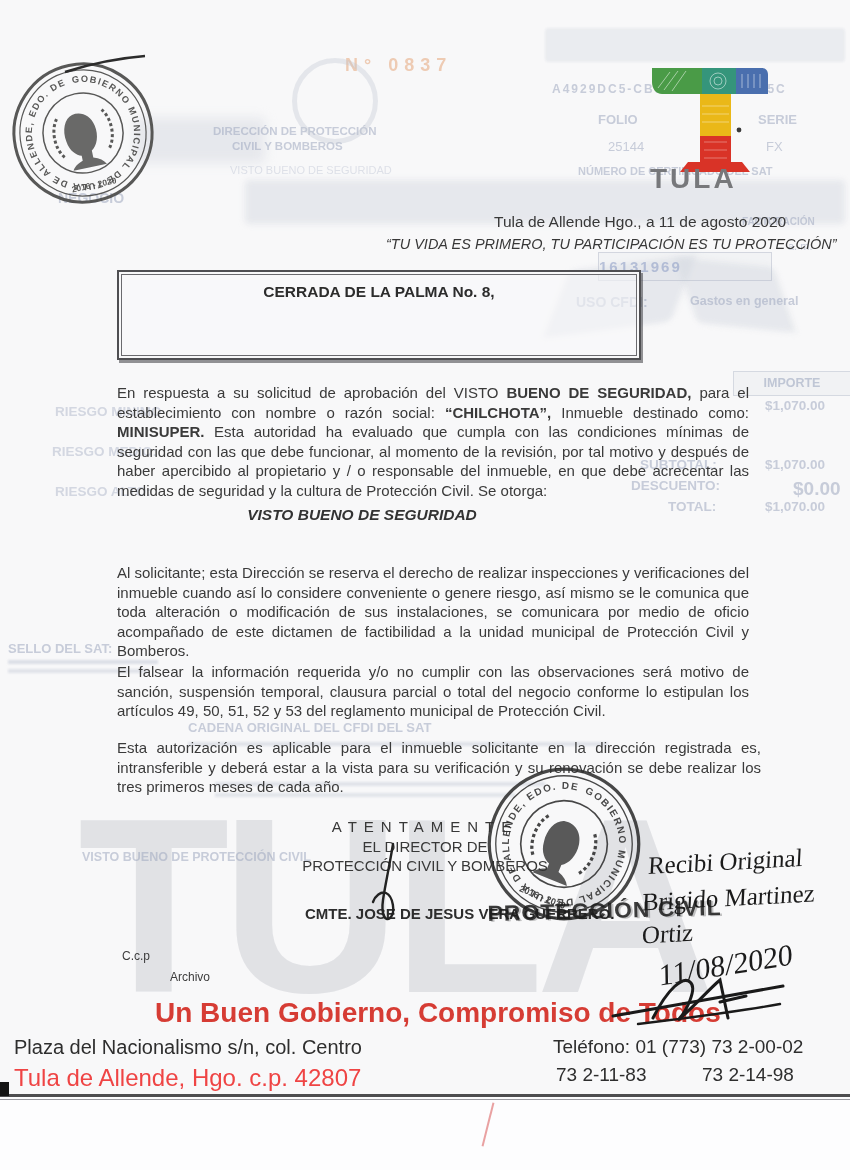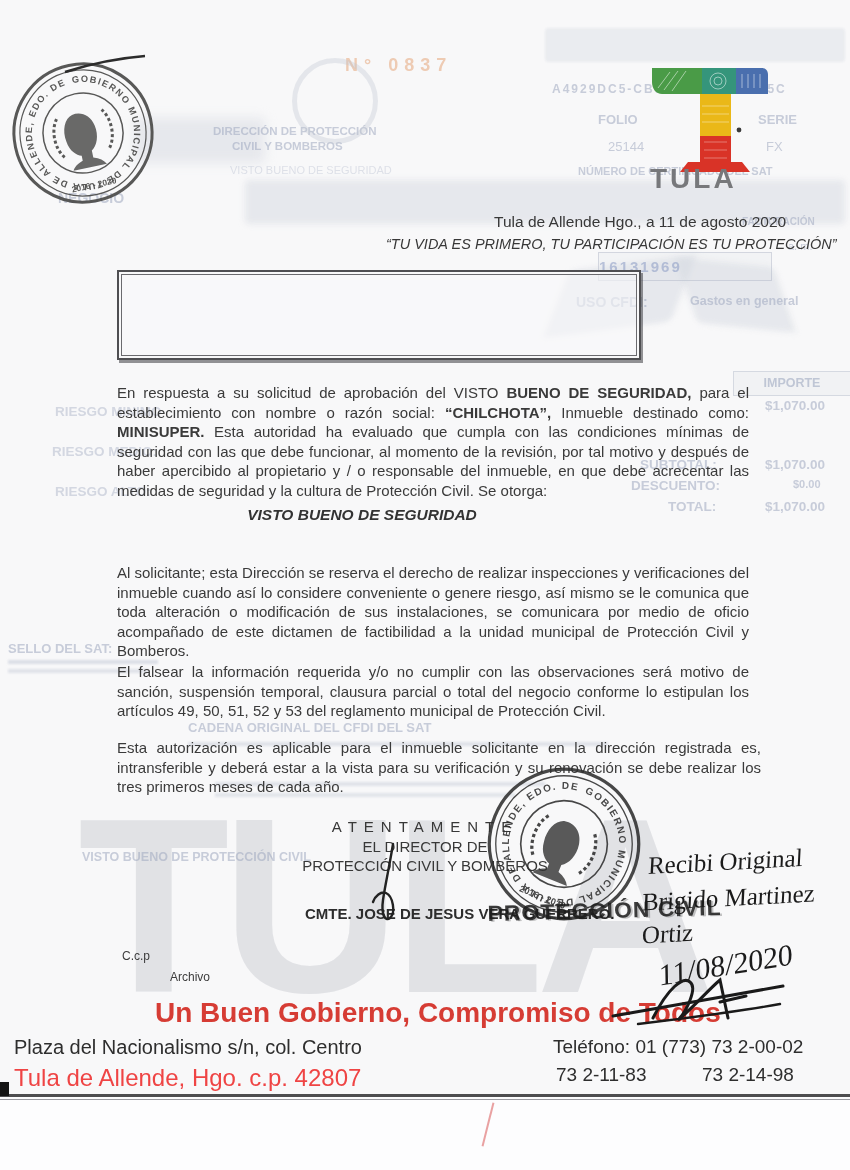--- a/index.html
+++ b/index.html
@@ -53,21 +53,21 @@
 </div>
 <div class="abs bleed bleed-b" style="left:576px;top:294px;font-size:14px;">USO CFDI:</div>
 <div class="abs bleed" style="left:690px;top:294px;font-size:12.5px;font-weight:bold;">Gastos en general</div>
 <div class="abs" style="left:733px;top:371px;width:116px;height:23px;border:1px solid rgba(172,180,198,0.4);background:rgba(218,223,232,0.25);z-index:1;">
   <span style="display:block;text-align:center;font-size:12.5px;line-height:23px;color:rgba(158,168,192,0.6);font-weight:bold;">IMPORTE</span>
 </div>
 <div class="abs bleed bleed-b" style="left:765px;top:398px;font-size:13.5px;">$1,070.00</div>
 <div class="abs bleed bleed-b" style="left:640px;top:457px;font-size:13.5px;">SUBTOTAL:</div>
 <div class="abs bleed bleed-b" style="left:765px;top:457px;font-size:13.5px;">$1,070.00</div>
 <div class="abs bleed bleed-b" style="left:631px;top:478px;font-size:13.5px;">DESCUENTO:</div>
-<div class="abs bleed bleed-b" style="left:793px;top:478px;font-size:11px;">$0.00</div>
+<div class="abs bleed bleed-b" style="left:793px;top:478px;font-size:19px;">$0.00</div>
 <div class="abs bleed bleed-b" style="left:668px;top:499px;font-size:13.5px;">TOTAL:</div>
 <div class="abs bleed bleed-b" style="left:765px;top:499px;font-size:13.5px;">$1,070.00</div>
 <div class="abs bleed bleed-b" style="left:55px;top:404px;font-size:13.5px;opacity:.75;">RIESGO MINIMO</div>
 <div class="abs bleed bleed-b" style="left:52px;top:444px;font-size:13.5px;opacity:.75;">RIESGO MEDIO:</div>
 <div class="abs bleed bleed-b" style="left:55px;top:484px;font-size:13.5px;opacity:.75;">RIESGO ALTO:</div>
 <div class="abs bleed bleed-b" style="left:8px;top:641px;font-size:13px;">SELLO DEL SAT:</div>
 <div class="abs" style="left:8px;top:660px;width:150px;height:4px;background:rgba(170,178,198,0.35);filter:blur(1px);"></div>
 <div class="abs" style="left:8px;top:669px;width:140px;height:4px;background:rgba(170,178,198,0.3);filter:blur(1px);"></div>
 <div class="abs bleed bleed-b" style="left:188px;top:720px;font-size:13px;">CADENA ORIGINAL DEL CFDI DEL SAT</div>
 <div class="abs" style="left:188px;top:742px;width:420px;height:4px;background:rgba(170,178,198,0.3);filter:blur(1px);"></div>
@@ -117,20 +117,21 @@
   <path d="M56,84 h23 M56,92 h23 M56,100 h23" stroke="rgba(255,255,255,0.35)" stroke-width="1.2"></path>
   <circle cx="91" cy="72" r="2.4" fill="#3a3a3a"></circle>
 </svg>
 <div class="abs" style="left:650px;top:163px;font-size:28px;font-weight:bold;letter-spacing:3px;color:#77787b;z-index:2;">TULA</div>
 
 <div class="abs doctext" style="left:494px;top:213px;font-size:15.5px;z-index:2;">Tula de Allende Hgo., a 11 de agosto 2020</div>
 <div class="abs doctext" style="left:386px;top:236px;font-size:14.5px;font-style:italic;z-index:2;">“TU VIDA ES PRIMERO, TU PARTICIPACIÓN ES TU PROTECCIÓN”</div>
 
 <div class="abs recipient-box" style="left:117px;top:270px;width:520px;height:86px;z-index:2;">
   <div style="text-align:center;font-weight:bold;font-size:15.5px;color:#2c2c2c;line-height:24px;padding-top:8px;">
+    <div>CERRADA DE LA PALMA No. 8,</div>
   </div>
 </div>
 
 <div class="abs para" style="left:117px;top:383px;z-index:2;">
   <span>En respuesta a su solicitud de aprobación del VISTO </span><span class="b">BUENO DE SEGURIDAD,</span><span> para el establecimiento con nombre o razón social: </span><span class="b">“CHILCHOTA”,</span><span> Inmueble destinado como: </span><span class="b">MINISUPER.</span><span> Esta autoridad ha evaluado que cumpla con las condiciones mínimas de seguridad con las  que debe funcionar, al momento de la revisión, por tal motivo y después de haber apercibido al propietario  y / o responsable del inmueble, en que debe acrecentar las medidas de seguridad y la cultura de Protección Civil. Se otorga:</span>
 </div>
 
 <div class="abs" style="left:117px;top:506px;width:490px;text-align:center;font-size:15.5px;font-weight:bold;font-style:italic;color:#333;z-index:2;">VISTO BUENO DE SEGURIDAD</div>
 
 <div class="abs para" style="left:117px;top:563px;z-index:2;">Al solicitante; esta Dirección se reserva el derecho de realizar inspecciones y verificaciones del inmueble cuando así lo considere conveniente o genere riesgo, así mismo se le comunica que toda alteración o modificación de sus instalaciones, se comunicara por medio de oficio acompañado de este dictamen de factibilidad a la unidad municipal de Protección Civil y Bomberos.</div>

